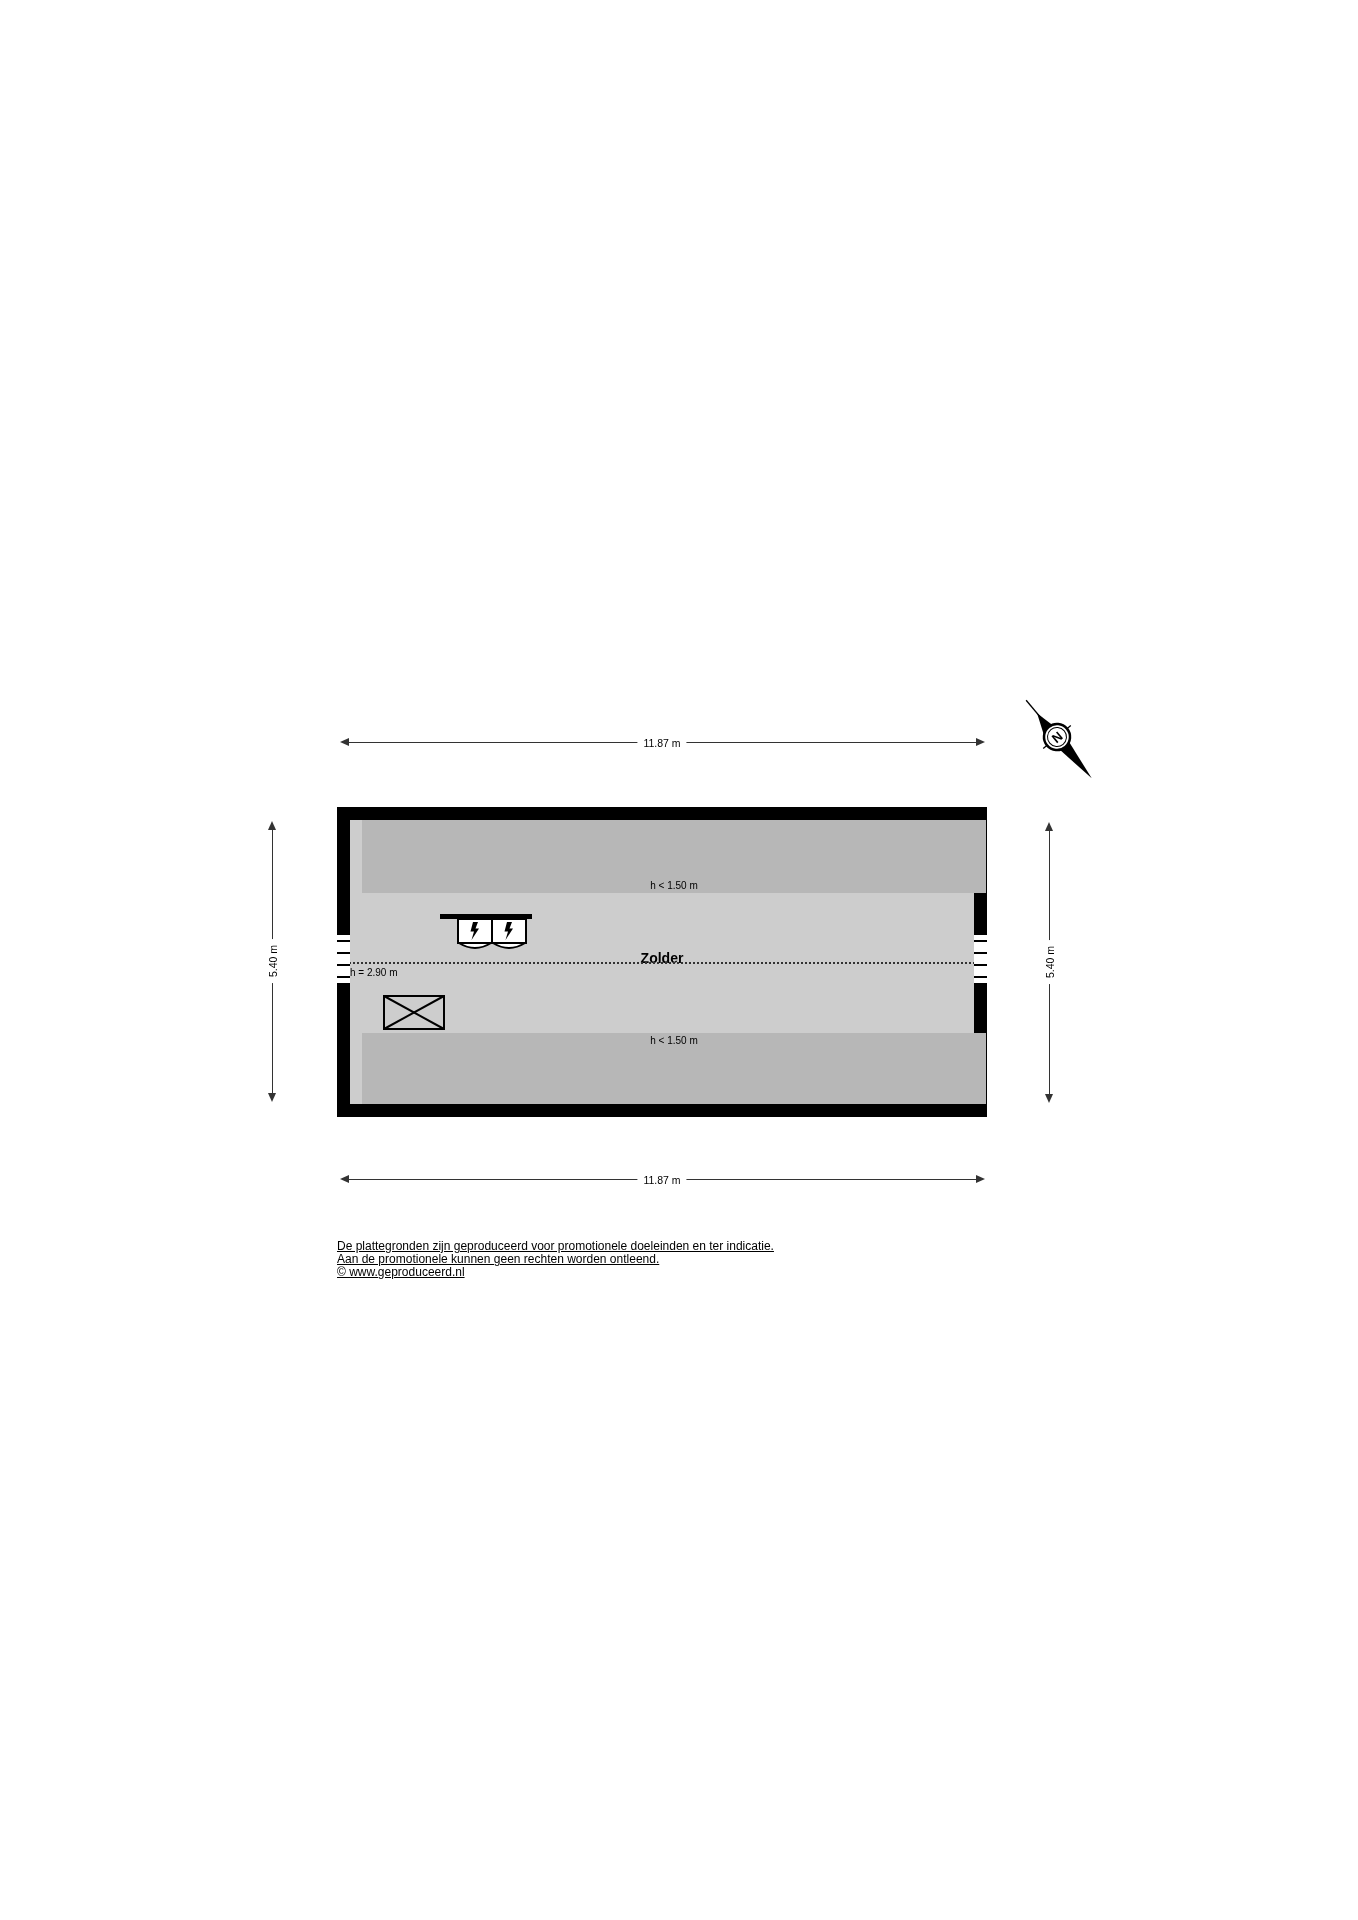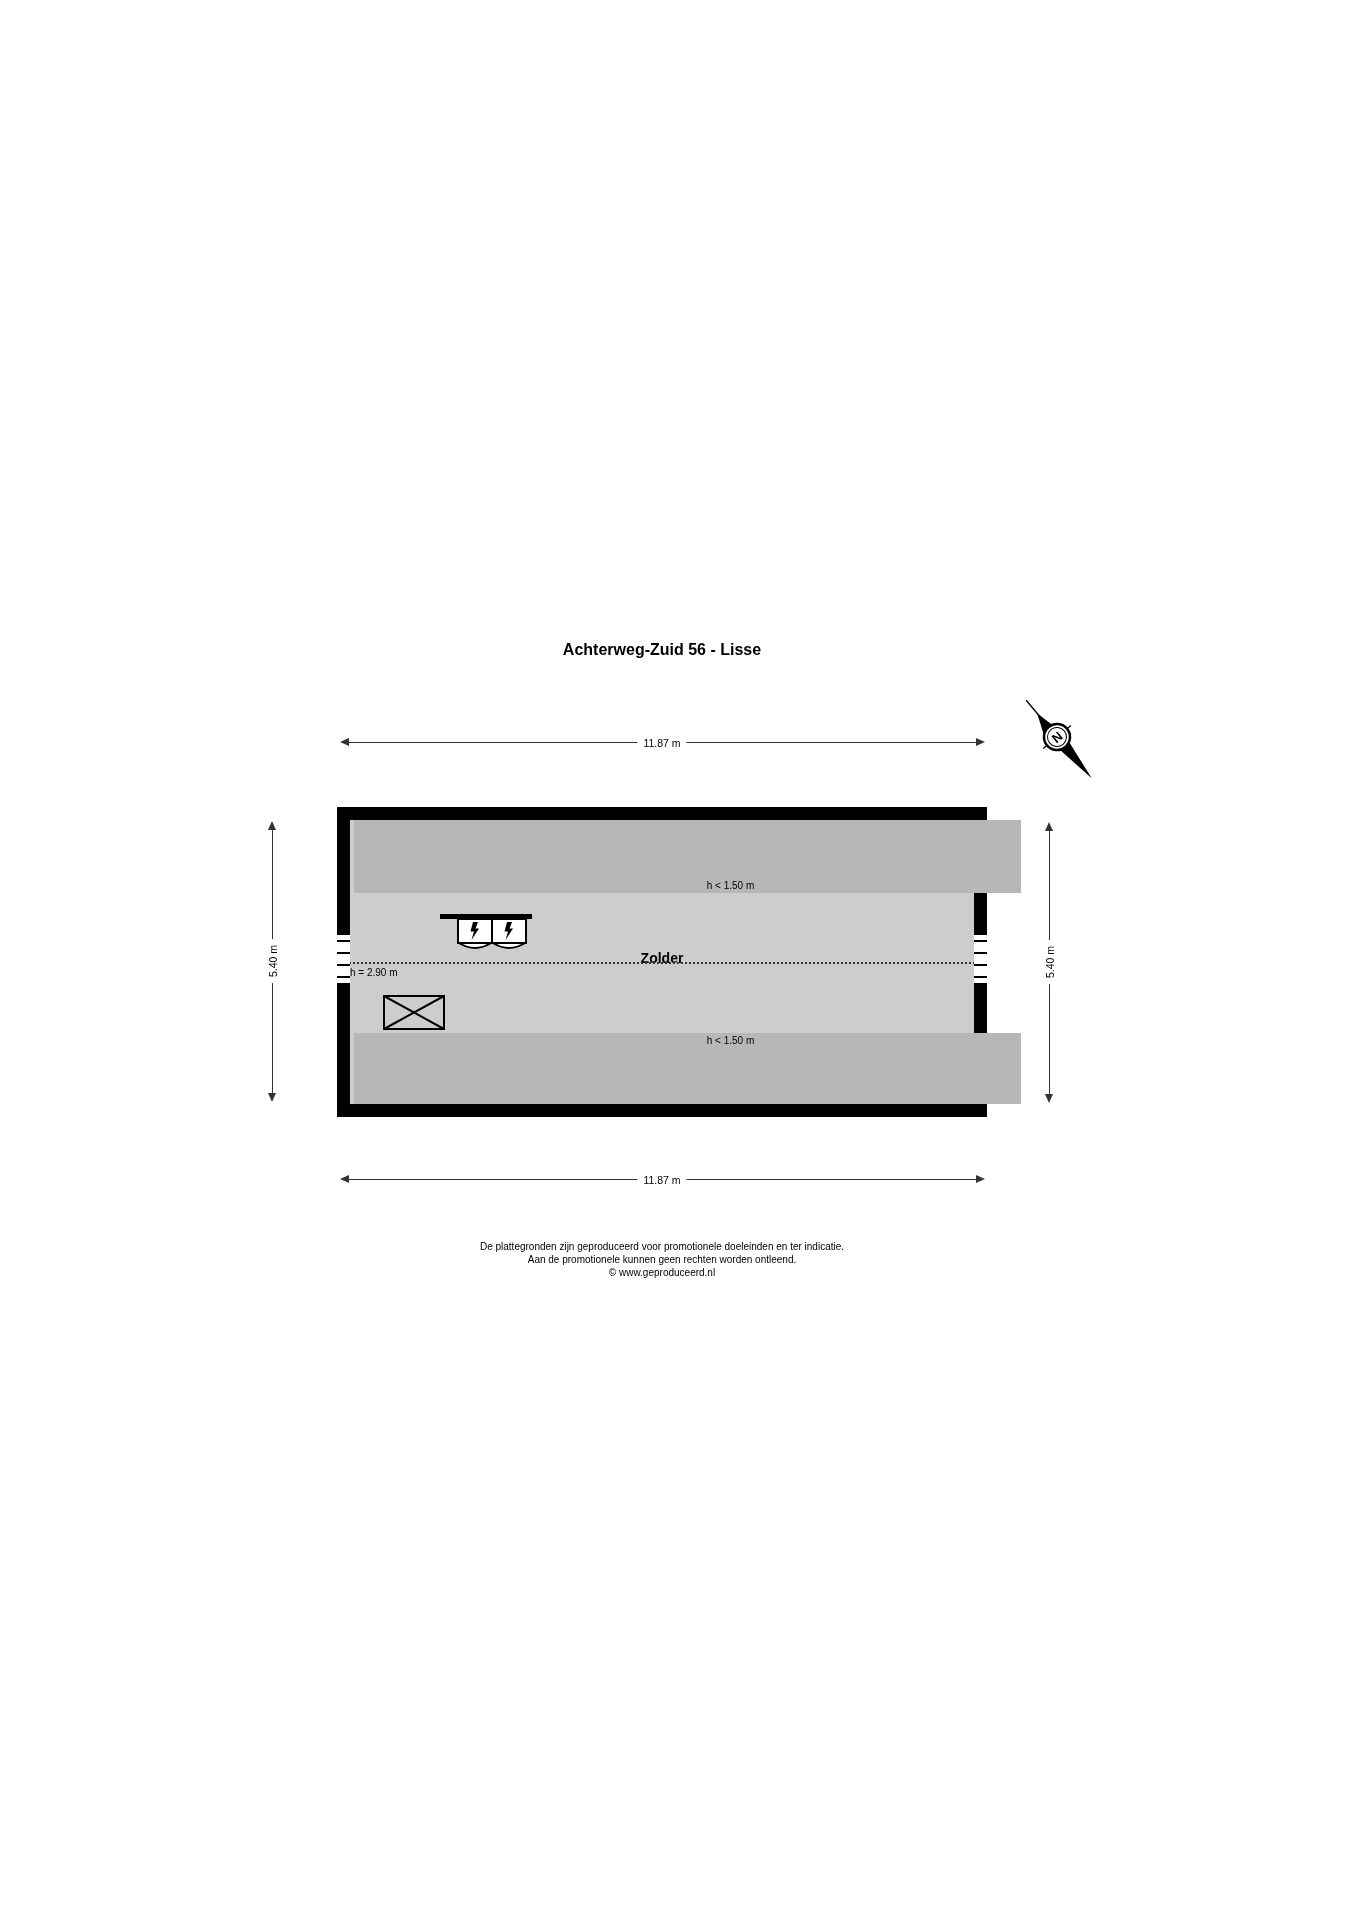--- a/index.html
+++ b/index.html
@@ -17,49 +17,48 @@
   .arrow.left{border-top:4px solid transparent;border-bottom:4px solid transparent;border-right:9px solid #333;}
   .arrow.right{border-top:4px solid transparent;border-bottom:4px solid transparent;border-left:9px solid #333;}
   .arrow.up{border-left:4px solid transparent;border-right:4px solid transparent;border-bottom:9px solid #333;}
   .arrow.down{border-left:4px solid transparent;border-right:4px solid transparent;border-top:9px solid #333;}
   .dim-label{position:absolute;background:#fff;padding:0 6px;font-size:10.5px;white-space:nowrap;
     transform:translate(-50%,-50%);}
   .dim-label.vert{transform:translate(-50%,-50%) rotate(-90deg);}
   
   .plan{position:absolute;left:337px;top:807px;width:650px;height:310px;background:#000;}
   .interior{position:absolute;left:13px;top:13px;width:624px;height:284px;background:#cdcdcd;}
-  .zone{position:absolute;left:4px;width:100%;background:#b7b7b7;padding-left:43px;}
+  .zone{position:absolute;left:12px;width:100%;background:#b7b7b7;}
   .zone-top{top:0;height:73px;}
   .zone-bottom{bottom:0;height:71px;}
   .h-label{position:absolute;width:100%;text-align:center;font-size:10px;}
   .zone-top .h-label{bottom:2px;}
   .zone-bottom .h-label{top:2px;}
   .room-label{position:absolute;top:130px;width:100%;text-align:center;font-size:14px;font-weight:bold;}
   .ridge{position:absolute;left:0;right:0;top:155px;border-top:2px dotted #333;}
   .ridge-label{position:absolute;top:147px;width:100%;text-align:left;font-size:10px;}
   .window{position:absolute;top:128px;width:13px;height:48px;background:#fff;
     display:flex;flex-direction:column;justify-content:space-between;padding:5px 0;box-sizing:border-box;}
   .window.w-left{left:0;}
   .window.w-right{right:0;}
   .pane-line{height:2px;background:#000;}
   .fixture{position:absolute;left:100px;top:105px;}
   .void-box{position:absolute;left:46px;top:188px;}
   
   .compass{position:absolute;left:1015px;top:688px;width:86px;height:96px;}
   
-  .footer{position:absolute;left:337px;top:1240px;width:650px;text-align:center;
-    font-size:10px;line-height:13px;}
+  .footer{position:absolute;left:337px;top:1240px;width:650px;text-align:left;
+    font-size:12px;line-height:13px;text-decoration:underline;}
 </style>
 </head>
 <body>
 
 <div>
 
   <div class="title-block">
-    <div>Achterweg-Zuid 56 - Lisse</div>
   </div>
 
   <div class="compass">
     <svg width="86" height="96" viewBox="0 0 86 96">
       <g transform="rotate(-40 42 49)">
         <g transform="translate(42 49)">
           <line x1="0" y1="-48" x2="0" y2="20" stroke="#000" stroke-width="1.3"></line>
           <line x1="-18" y1="0" x2="18" y2="0" stroke="#000" stroke-width="1.3"></line>
           <polygon points="-10,-7 0,-31 5,-9" fill="#000"></polygon>
           <polygon points="-7,5 0,54 7,5" fill="#000"></polygon>

